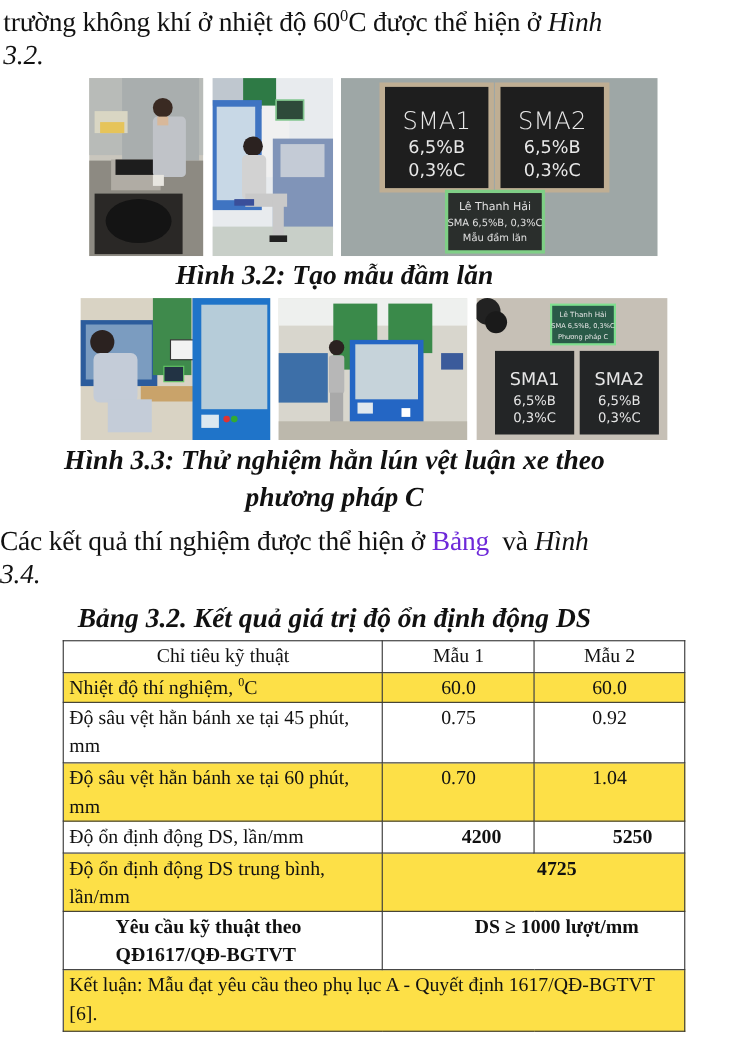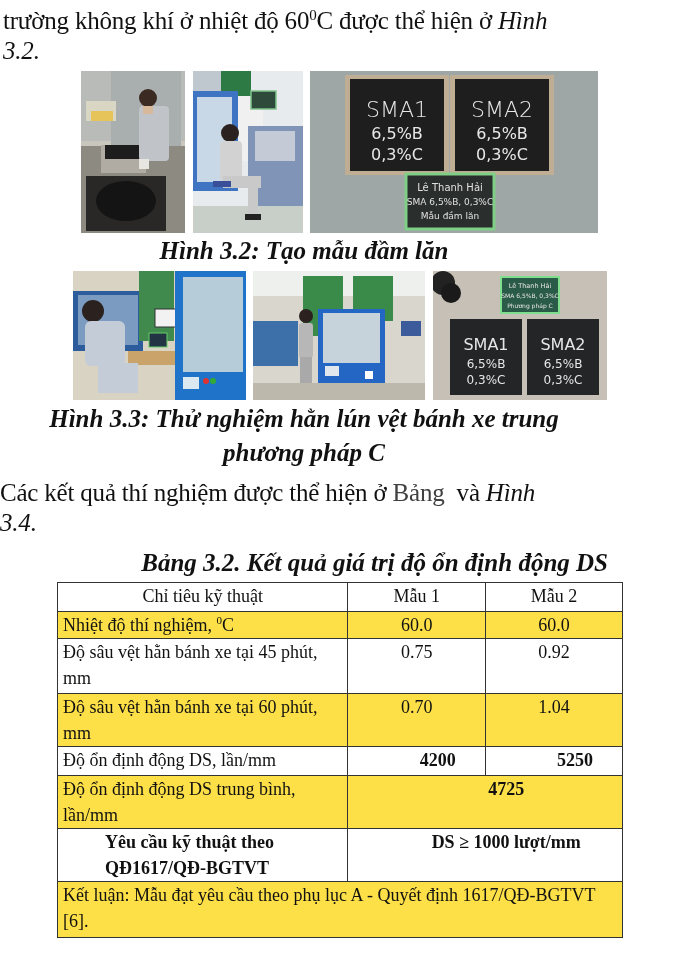--- a/index.html
+++ b/index.html
@@ -2,21 +2,21 @@
 <html><head>
   <meta charset="utf-8">
   <style>
     * { margin: 0; padding: 0; box-sizing: border-box; }
     html, body { width: 680px; height: 961px; background: #ffffff; overflow: hidden; }
     body { position: relative; font-family: "Liberation Serif", "DejaVu Serif", serif; color: #111; }
 
     .para { position: absolute; left: 3px; width: 676px; font-size: 25px; line-height: 30px; letter-spacing: -0.2px; }
     .para i { font-style: italic; }
     .para sup { font-size: 15px; vertical-align: 9px; line-height: 0; }
-    .link { color: #404040; }
+    .link { color: #6d28d9; }
 
     .caption { position: absolute; left: 0; width: 608px; text-align: center; font-weight: bold; font-style: italic; font-size: 25px; line-height: 32px; }
 
     .photo { position: absolute; overflow: hidden; text-align: right; }
     .photo svg { display: block; width: 100%; height: 100%; }
 
     table.data { position: absolute; left: 57px; top: 582px; width: 566px; border-collapse: collapse; font-size: 18px; line-height: 26px; }
     table.data td, table.data th { border: 1.2px solid #333; vertical-align: top; padding: 0 5px; }
     table.data th { font-weight: normal; text-align: center; height: 29px; }
     table.data .shade td { background: #fde047; }
@@ -145,29 +145,29 @@
     <rect x="94" y="48" width="72" height="76" fill="#232526"></rect>
     <text x="53" y="79" fill="#e6e6e6" font-size="16" text-anchor="middle" font-family="DejaVu Sans, sans-serif">SMA1</text>
     <text x="53" y="97" fill="#e6e6e6" font-size="12" text-anchor="middle" font-family="DejaVu Sans, sans-serif">6,5%B</text>
     <text x="53" y="113" fill="#e6e6e6" font-size="12" text-anchor="middle" font-family="DejaVu Sans, sans-serif">0,3%C</text>
     <text x="130" y="79" fill="#e6e6e6" font-size="16" text-anchor="middle" font-family="DejaVu Sans, sans-serif">SMA2</text>
     <text x="130" y="97" fill="#e6e6e6" font-size="12" text-anchor="middle" font-family="DejaVu Sans, sans-serif">6,5%B</text>
     <text x="130" y="113" fill="#e6e6e6" font-size="12" text-anchor="middle" font-family="DejaVu Sans, sans-serif">0,3%C</text>
   </svg>
 </div>
 
-<div class="caption" style="top:403px;">Hình 3.3: Thử nghiệm hằn lún vệt bánh xe trung</div>
+<div class="caption" style="top:403px;">Hình 3.3: Thử nghiệm hằn lún vệt luận xe theo</div>
 <div class="caption" style="top:437px;">phương pháp C</div>
 
 <div class="para" style="top:478px; left:0;">
   <span>Các kết quả thí nghiệm được thể hiện ở </span><span class="link">Bảng</span><span style="white-space:pre;">  và </span><i>Hình</i><br>
   <i>3.4.</i>
 </div>
 
-<div class="caption" style="top:547px;text-align:right;">Bảng 3.2. Kết quả giá trị độ ổn định động DS</div>
+<div class="caption" style="top:547px;">Bảng 3.2. Kết quả giá trị độ ổn định động DS</div>
 
 <table class="data">
   <colgroup>
       <col class="col1">
       <col class="col2">
       <col class="col3">
     </colgroup>
   <tbody>
       <tr>
     <th>Chỉ tiêu kỹ thuật</th>

